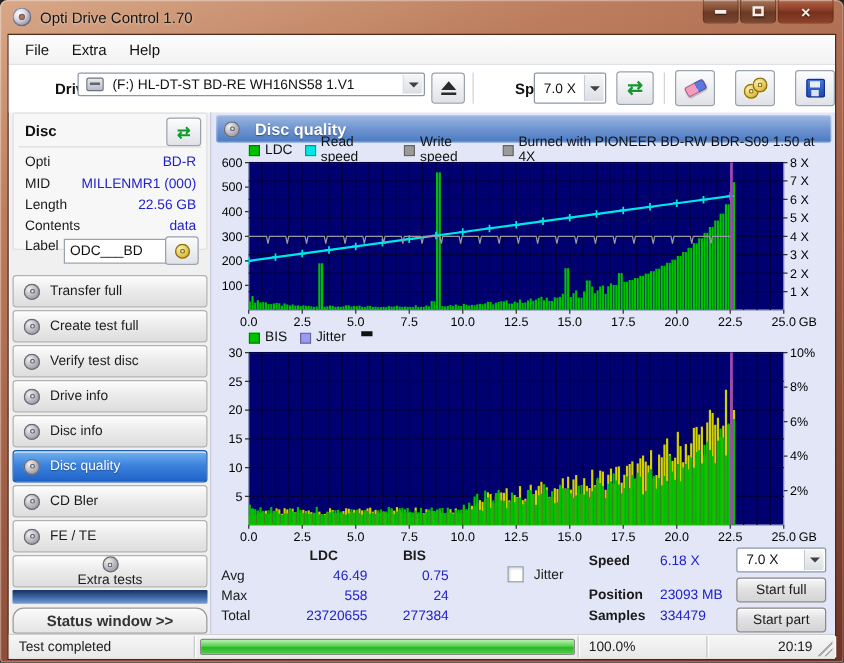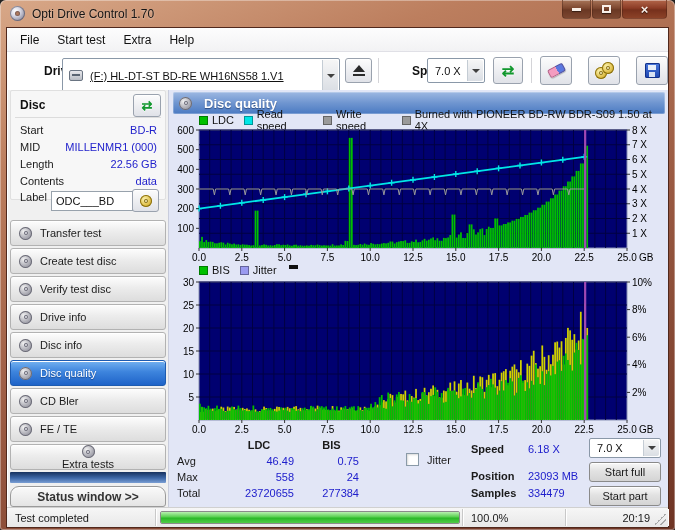--- a/index.html
+++ b/index.html
@@ -120,28 +120,27 @@
       <div class="wbtn close">
           <span class="glyph-close">×</span>
         </div>
     </div>
   </div>
 
   <div id="client" class="abs">
 
     <div id="menubar" class="abs">
         <div class="menu-item">File</div>
-        <div class="menu-item">Start test</div>
         <div class="menu-item">Extra</div>
         <div class="menu-item">Help</div>
       </div>
 
     <div id="toolbar" class="abs">
       <div class="abs bold-label" style="left:11px;top:12px;">Drive</div>
-      <div class="abs combo" style="left:55px;top:6px;width:278px;height:35px;padding-left:6px;text-decoration:underline;">
+      <div class="abs combo" style="left:55px;top:6px;width:278px;height:19px;padding-left:6px;">
         <span class="drive-ico"></span>
         <span style="margin-left:7px;">(F:)  HL-DT-ST BD-RE  WH16NS58 1.V1</span>
         <span class="arrowzone">
             <span class="tri-down"></span>
           </span>
       </div>
       <div class="abs toolbtn" style="left:338px;top:6px;width:27px;height:25px;flex-direction:column;">
         <span class="eject-tri"></span>
         <span class="eject-bar"></span>
       </div>
@@ -170,41 +169,41 @@
     </div>
 
     <div id="sidebar" class="abs">
       <div id="disc-card" class="abs">
         <div class="hdr">Disc</div>
         <div id="disc-refresh" class="toolbtn">
           <span class="refresh-glyph" style="font-size:13px;">⇄</span>
         </div>
         <hr>
         <div id="disc-fields">
-            <div class="fieldrow" style="top: 33px;"><span>Start</span><span class="fv">BD-R</span></div>
+            <div class="fieldrow" style="top: 33px;"><span>Opti</span><span class="fv">BD-R</span></div>
             <div class="fieldrow" style="top: 50px;"><span>MID</span><span class="fv">MILLENMR1 (000)</span></div>
             <div class="fieldrow" style="top: 67px;"><span>Length</span><span class="fv">22.56 GB</span></div>
             <div class="fieldrow" style="top: 84px;"><span>Contents</span><span class="fv">data</span></div>
           </div>
         <div id="label-row">
           <span>Label</span>
           <input id="label-input" value="ODC___BD" style="">
           <span id="label-burn-btn" class="toolbtn">
             <span class="gold-disc"></span>
           </span>
         </div>
       </div>
       <div id="nav">
           <div class="navbtn" style="top: 130px;">
             <span class="disc-ico"></span>
-            <span>Transfer test</span>
+            <span>Transfer full</span>
           </div>
           <div class="navbtn" style="top: 158px;">
             <span class="disc-ico"></span>
-            <span>Create test disc</span>
+            <span>Create test full</span>
           </div>
           <div class="navbtn" style="top: 186px;">
             <span class="disc-ico"></span>
             <span>Verify test disc</span>
           </div>
           <div class="navbtn" style="top: 214px;">
             <span class="disc-ico"></span>
             <span>Drive info</span>
           </div>
           <div class="navbtn" style="top: 242px;">

